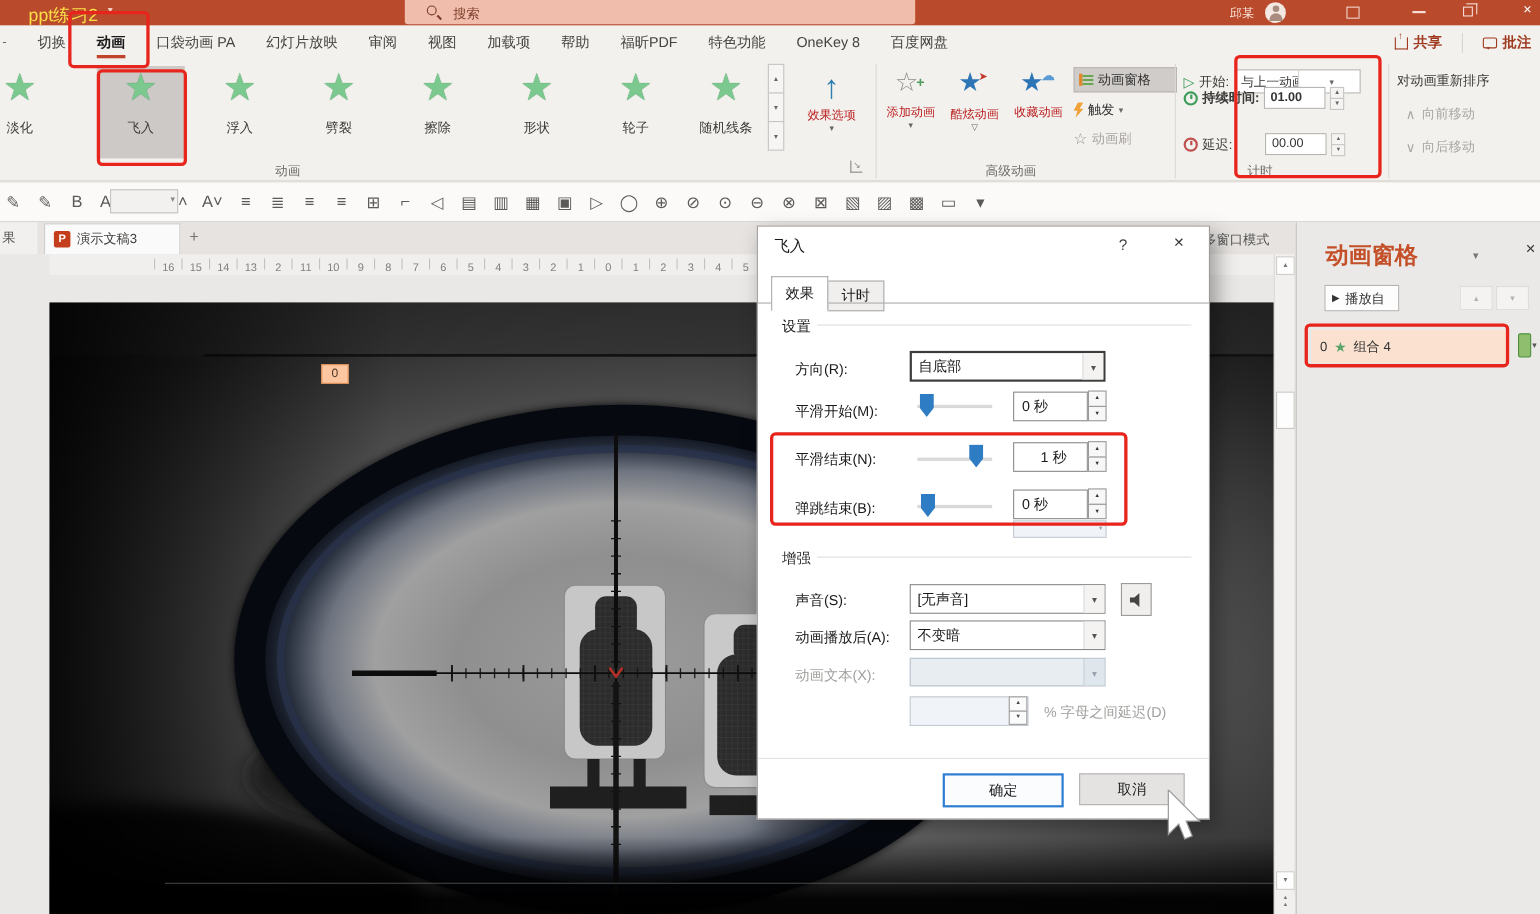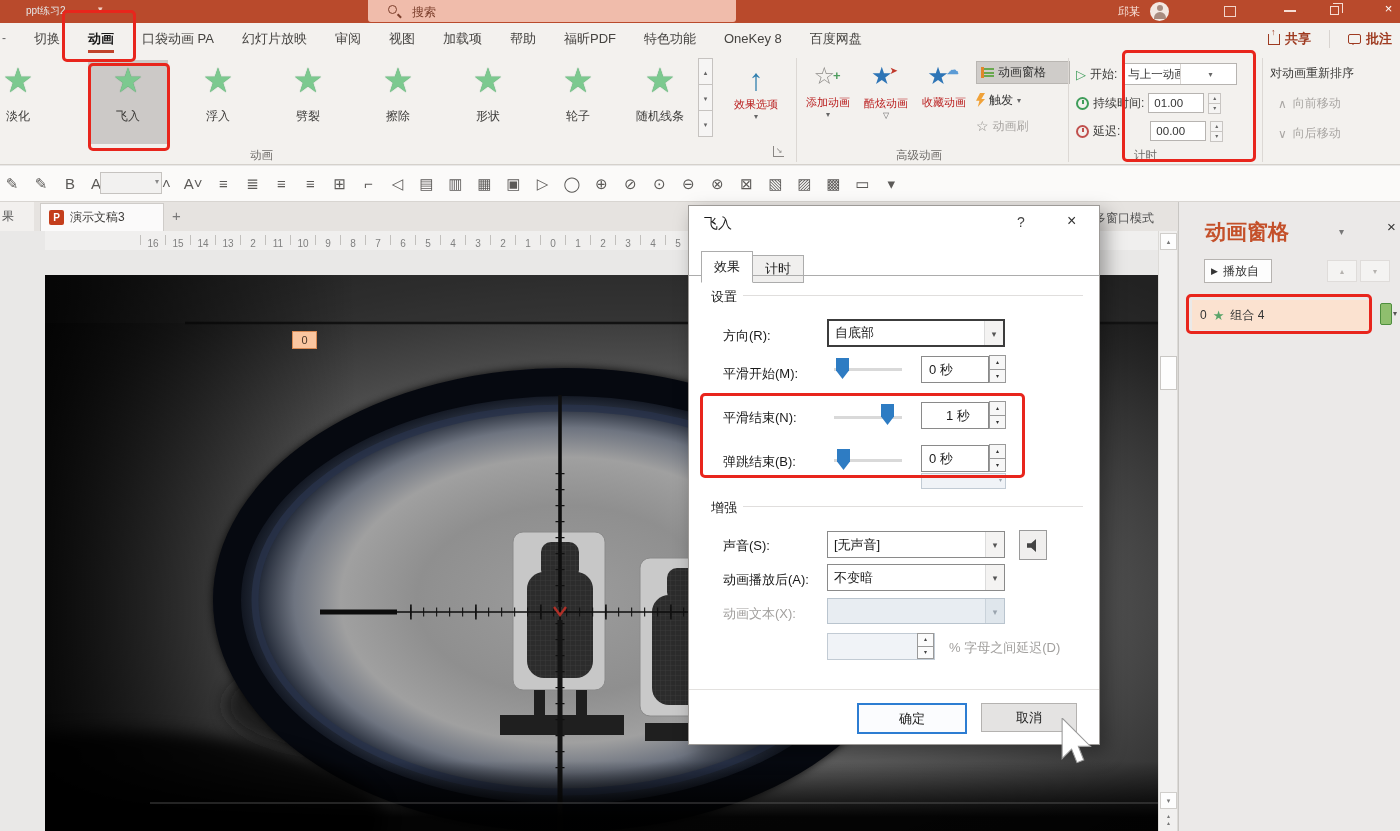--- a/index.html
+++ b/index.html
@@ -3,23 +3,23 @@
 <meta charset="utf-8">
 <style>
   * { margin:0; padding:0; box-sizing:border-box; }
   html,body { width:1400px; height:831px; overflow:hidden; background:#e9e8e7;
               font-family:"Liberation Sans", sans-serif; }
   #app { position:relative; width:1400px; height:831px; overflow:hidden; background:#e9e8e7; }
   .abs { position:absolute; }
 
   
   .titlebar { left:0; top:0; width:1400px; height:23px; background:#b94a2c; color:#fff; z-index:10; }
-  .tb-title { left:26px; top:4px; font-size:10px; color:#e5e5e5; }
+  .tb-title { left:26px; top:4px; font-size:16px; color:#fde047; }
   .tb-caret { left:98px; top:4px; font-size:9px; color:#f2cdc0; }
-  .searchpill { left:368px; top:0px; width:368px; height:22px; background:#f0bcab; border-radius:0 0 3px 3px;text-align:right; }
+  .searchpill { left:368px; top:0px; width:464px; height:22px; background:#f0bcab; border-radius:0 0 3px 3px;text-align:right; }
   .mag { left:20px; top:5px; width:9px; height:9px; border:1.6px solid #7c3f2c; border-radius:50%; }
   .mag::after { content:""; position:absolute; left:8px; top:9px; width:5px; height:1.6px; background:#7c3f2c; transform:rotate(45deg); }
   .searchtxt { left:44px; top:4px; font-size:12px; color:#7c3f2c; }
   .tb-user { left:1118px; top:4px; font-size:11px; color:#f8e3da; }
   .avatar { left:1150px; top:2px; width:19px; height:19px; border-radius:50%; background:#f3e8e2; }
   .avatar::before { content:""; position:absolute; left:6.5px; top:3px; width:6px; height:6px; border-radius:50%; background:#a88c80; }
   .avatar::after { content:""; position:absolute; left:3.5px; top:10px; width:12px; height:7px; border-radius:6px 6px 0 0; background:#a88c80; }
   .winbtn { top:5px; width:13px; height:12px; color:#f6ddd4; font-size:11px; line-height:11px; text-align:center; }
   .frameicon { left:1224px; top:6px; width:12px; height:11px; border:1.3px solid #f2d5cb; }
   .minbtn { left:1284px; top:10px; width:12px; height:2px; background:#f6ddd4; }
@@ -300,21 +300,21 @@
     <div class="abs gsep" style="left:1068px;"></div>
 
     <div class="t-row" style="left:1076px; top:8px;">
       <span class="play-out">▷</span>
       <span class="t-label">开始:</span>
       <div class="t-combo" style="margin-left:2px;">
         <span>与上一动画...</span>
         <span class="cc">▾</span>
       </div>
     </div>
-    <div class="t-row" style="left:1076px; top:38px;">
+    <div class="t-row" style="left:1076px; top:24px;font-weight:bold;">
       <span class="clock"></span>
       <span class="t-label">持续时间:</span>
       <span class="t-input">01.00</span>
       <span class="t-spin">
           <span>▴</span>
           <span>▾</span>
         </span>
     </div>
     <div class="t-row" style="left:1076px; top:66px;">
       <span class="clock red"></span>

